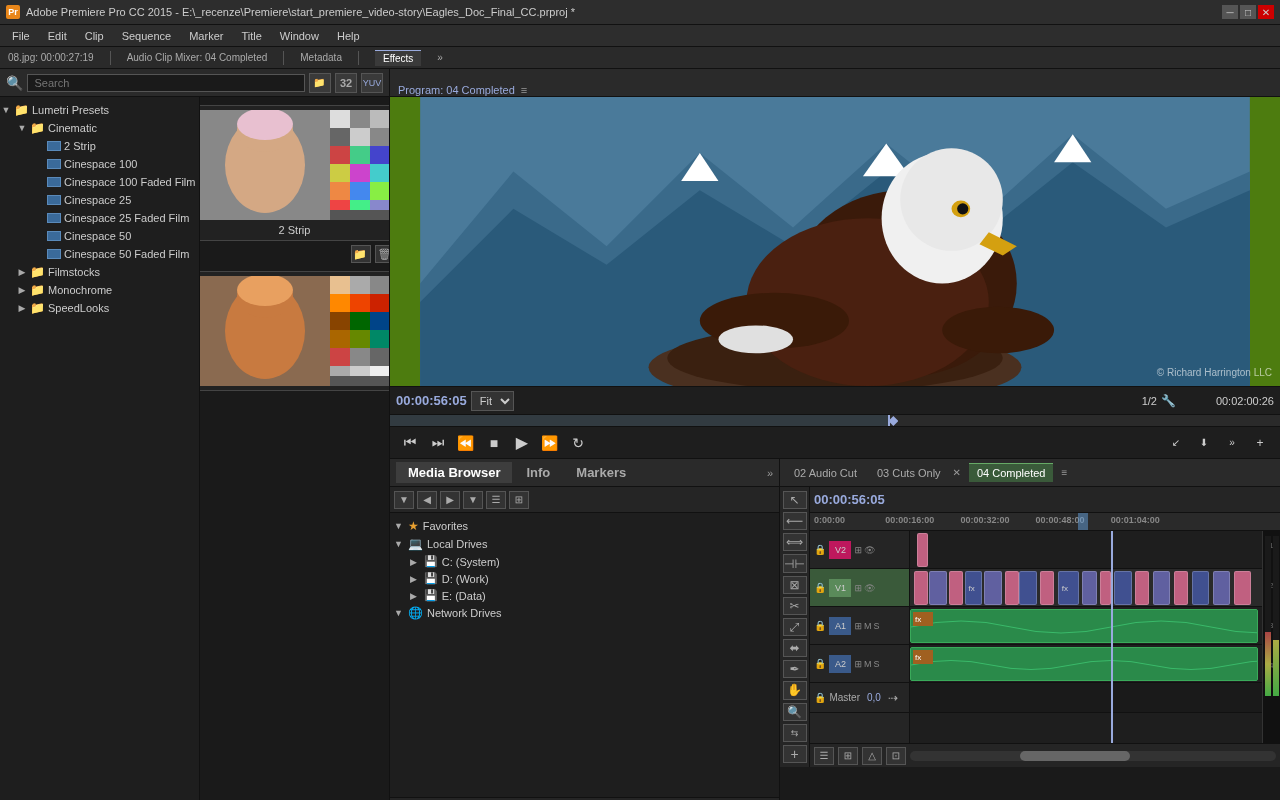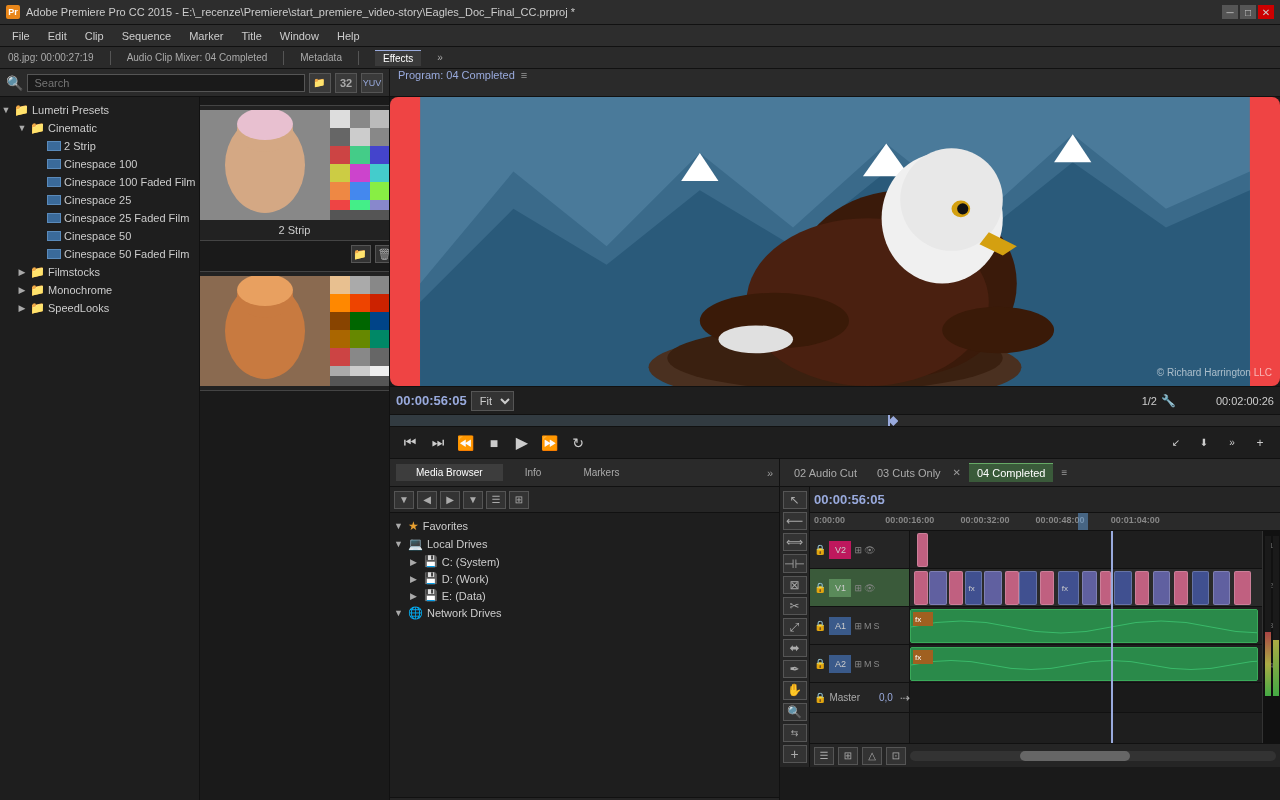--- a/index.html
+++ b/index.html
@@ -47,24 +47,24 @@
     #preview-panel { flex: 1; background: #1a1a1a; display: flex; flex-direction: column; align-items: center; padding: 8px; gap: 8px; overflow-y: auto; }
     .effect-preview { width: 200px; display: flex; flex-direction: column; align-items: center; gap: 4px; border: 1px solid #444; padding: 4px; background: #222; cursor: pointer; }
     .preview-img { width: 190px; height: 110px; background: #333; position: relative; overflow: hidden; }
     .preview-label { font-size: 11px; color: #ccc; }
 
     
     #right-section { flex: 1; display: flex; flex-direction: column; }
 
     
     #program-monitor { height: 390px; background: #1a1a1a; display: flex; flex-direction: column; border-bottom: 1px solid #111; }
-    #monitor-header { height: 28px; background: #2a2a2a; display: flex; align-items: flex-start; padding: 0 8px; border-bottom: 1px solid #111; }
+    #monitor-header { height: 28px; background: #2a2a2a; display: flex; align-items: flex-end; padding: 0 8px; border-bottom: 1px solid #111; }
     #monitor-title { color: #9ad; font-size: 11px; }
     #monitor-menu { margin-left: 6px; color: #999; cursor: pointer; }
-    #monitor-video { flex: 1; background: #ef4444; position: relative; overflow: hidden; display: flex; align-items: center; justify-content: center; border-radius: 8px; }
+    #monitor-video { flex: 1; background: #4d7c0f; position: relative; overflow: hidden; display: flex; align-items: center; justify-content: center; }
     .watermark { position: absolute; bottom: 8px; right: 8px; color: rgba(255,255,255,0.6); font-size: 10px; }
     #monitor-controls-bar { height: 28px; background: #1e1e1e; display: flex; align-items: center; padding: 0 6px; gap: 4px; border-top: 1px solid #111; }
     #timecode { color: #9ad; font-size: 13px; font-weight: bold; }
     #fit-select { background: #333; border: 1px solid #555; color: #ccc; font-size: 11px; padding: 2px 4px; height: 20px; }
     .spacer { flex: 1; }
     #page-indicator { color: #ccc; font-size: 11px; }
     #wrench-btn { color: #aaa; cursor: pointer; font-size: 12px; }
     #end-time { color: #ccc; font-size: 11px; margin-left: 36px; }
     #playhead-bar { height: 12px; background: #2a2a2a; position: relative; border-top: 1px solid #111; }
     .playhead-line { position: absolute; width: 2px; height: 100%; background: #9ad; left: 56%; }
@@ -72,21 +72,21 @@
     .transport-btn { width: 24px; height: 22px; background: transparent; border: none; color: #ccc; cursor: pointer; font-size: 14px; display: flex; align-items: center; justify-content: center; }
     .transport-spacer { flex: 1; }
     .transport-right { display: flex; gap: 4px; }
 
     
     #bottom-row { display: flex; flex: 1; overflow: hidden; }
 
     
     #media-browser { width: 390px; display: flex; flex-direction: column; border-right: 1px solid #111; }
     #mb-header { height: 28px; background: #2a2a2a; display: flex; align-items: center; padding: 0 6px; border-bottom: 1px solid #111; gap: 2px; }
-    .mb-tab { padding: 3px 20px; font-size: 10px; color: #aaa; cursor: pointer; }
+    .mb-tab { padding: 3px 12px; font-size: 13px; color: #aaa; cursor: pointer; font-weight: bold; }
     .mb-tab.active { background: #3d3d3d; color: #fff; }
     #mb-toolbar { height: 26px; background: #252525; display: flex; align-items: center; padding: 0 4px; gap: 3px; border-bottom: 1px solid #111; }
     .mb-btn { width: 20px; height: 18px; background: #333; border: 1px solid #555; display: flex; align-items: center; justify-content: center; color: #aaa; font-size: 10px; cursor: pointer; }
     #mb-tree { flex: 1; background: #1e1e1e; overflow-y: auto; padding: 4px 0; }
     .mb-tree-item { display: flex; align-items: center; padding: 2px 4px; cursor: pointer; gap: 4px; }
     .mb-arrow { width: 10px; color: #aaa; font-size: 9px; }
     .mb-folder-icon { color: #e8a030; font-size: 12px; }
     .mb-drive-icon { color: #aaa; font-size: 11px; }
     .mb-label { font-size: 11px; color: #ccc; }
     #mb-bottom { height: 28px; background: #252525; display: flex; align-items: center; padding: 0 4px; gap: 3px; border-top: 1px solid #111; }
@@ -580,21 +580,21 @@
                   <div class="track-icons">
                     <span class="sm-icon">⊞</span>
                     <span class="sm-icon">M</span>
                     <span class="sm-icon">S</span>
                   </div>
                 </div>
 
                 <div class="track-label" style="height:30px;">
                   <span class="lock-icon">🔒</span>
                   <span style="font-size:10px;color:#aaa;">Master</span>
-                  <span style="font-size:10px;color:#9ad;margin-left:16px;">0,0</span>
+                  <span style="font-size:10px;color:#9ad;margin-left:4px;">0,0</span>
                   <span style="font-size:12px;color:#aaa;margin-left:4px;cursor:pointer;">⇢</span>
                 </div>
               </div>
 
               <div id="tl-content">
 
                 <div class="tl-playhead"></div>
 
                 <div class="tl-row" style="top:0;height:38px;">
 

